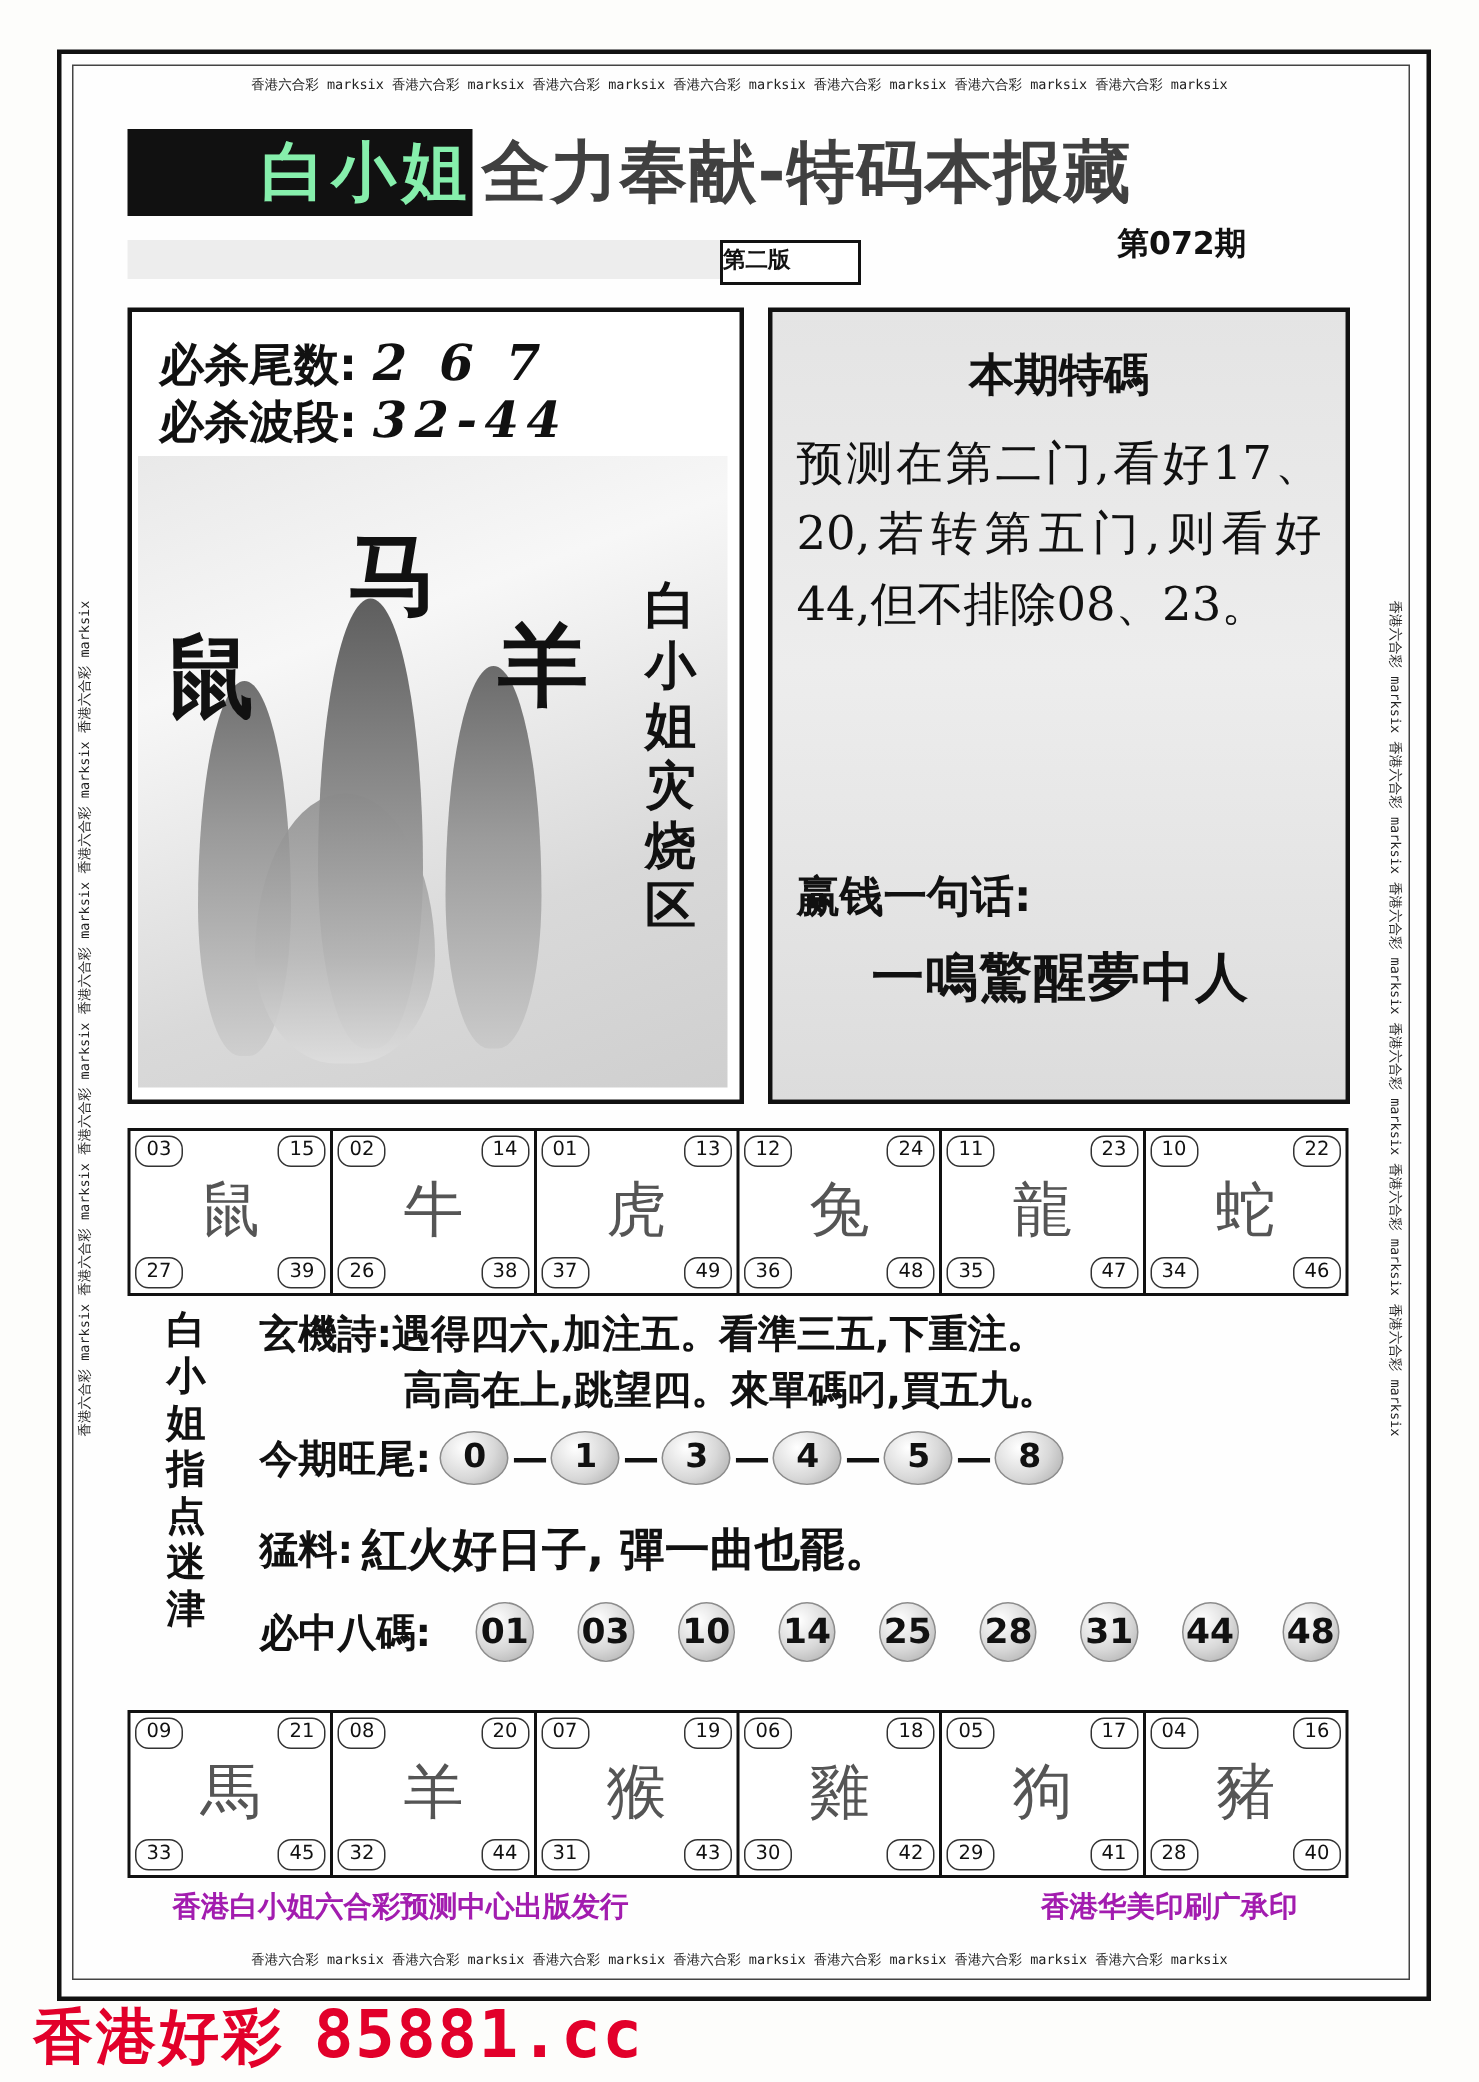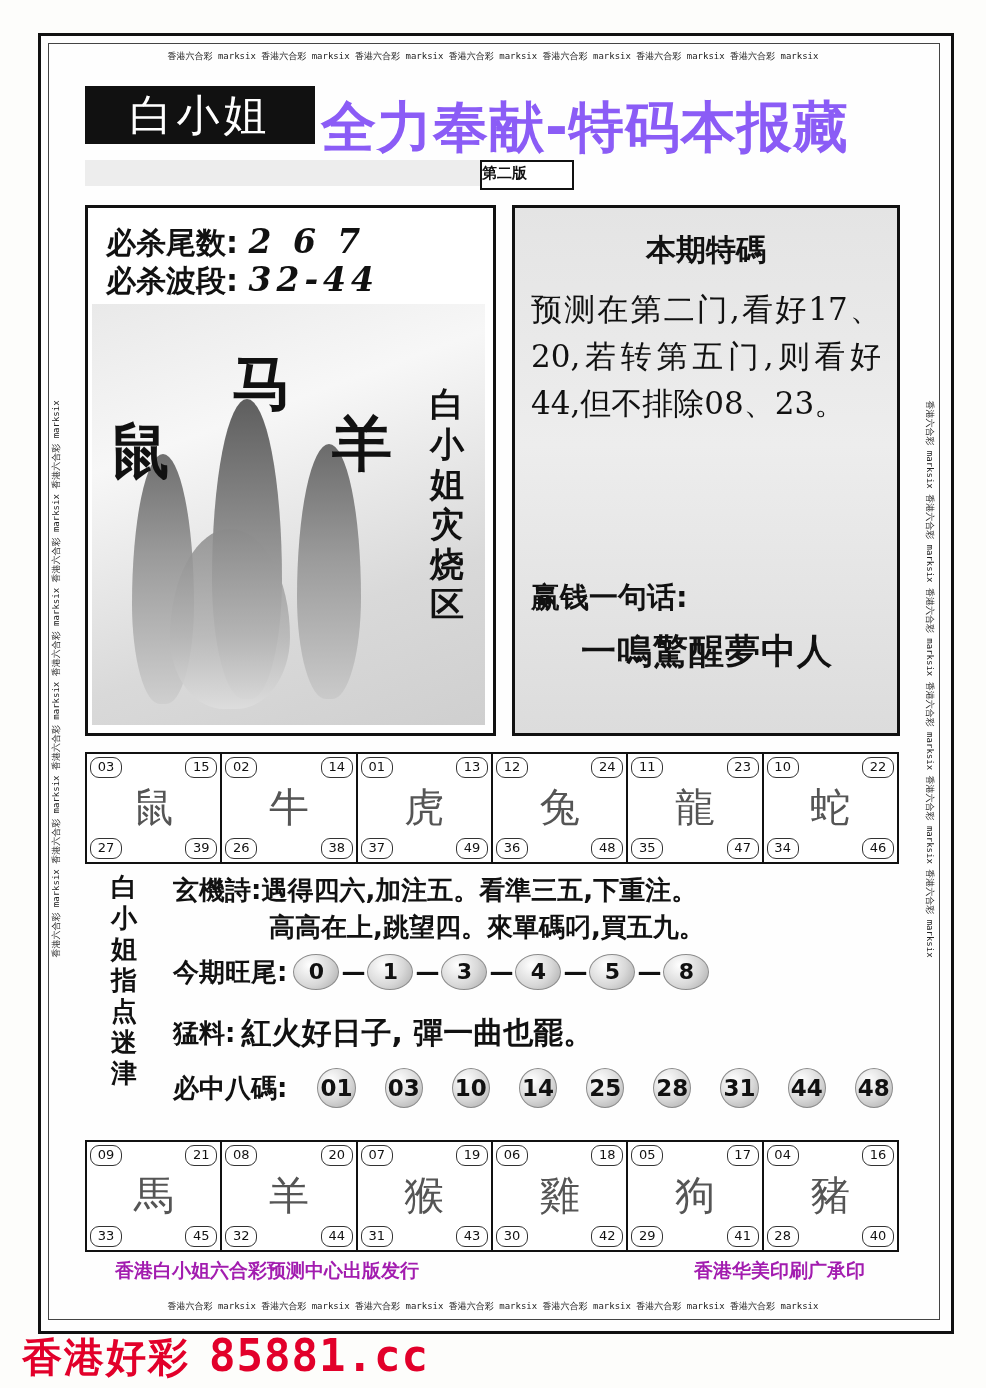--- a/index.html
+++ b/index.html
@@ -40,28 +40,28 @@
     left:509px;top:672px;width:840px;height:14px;
     transform:rotate(90deg);text-align:center;
   }
 
   
   .header{
     position:absolute;left:85px;top:86px;width:810px;height:75px;
   }
   .title-box{
     position:absolute;left:0;top:0;width:230px;height:58px;
-    background:#111;color:#ffffff;
+    background:#111;color:#86efac;
     font-family:"DejaVu Sans","Liberation Sans",sans-serif;
-    font-weight:normal;font-size:43px;line-height:58px;text-align:center;
+    font-weight:bold;font-size:43px;line-height:58px;text-align:right;
     letter-spacing:4px;
   }
   .title-main{
-    position:absolute;left:236px;top:12px;width:574px;height:58px;
-    font-weight:bold;font-size:55px;line-height:58px;color:#8b5cf6;
+    position:absolute;left:236px;top:0;width:574px;height:58px;
+    font-weight:bold;font-size:45px;line-height:58px;color:#404040;
     letter-spacing:1px;white-space:nowrap;
   }
   .issue{
     position:absolute;left:660px;top:62px;width:235px;height:26px;
     font-size:21px;font-weight:bold;color:#111;text-align:left;
   }
   .edition{
     position:absolute;left:85px;top:160px;width:460px;height:26px;
     background:#ededed;
   }
@@ -219,20 +219,21 @@
   <div class="frame-inner"></div>
 
   <div class="marksix-band band-top">香港六合彩 marksix 香港六合彩 marksix 香港六合彩 marksix 香港六合彩 marksix 香港六合彩 marksix 香港六合彩 marksix 香港六合彩 marksix</div>
   <div class="marksix-band band-bottom">香港六合彩 marksix 香港六合彩 marksix 香港六合彩 marksix 香港六合彩 marksix 香港六合彩 marksix 香港六合彩 marksix 香港六合彩 marksix</div>
   <div class="marksix-band band-left">香港六合彩 marksix 香港六合彩 marksix 香港六合彩 marksix 香港六合彩 marksix 香港六合彩 marksix 香港六合彩 marksix</div>
   <div class="marksix-band band-right">香港六合彩 marksix 香港六合彩 marksix 香港六合彩 marksix 香港六合彩 marksix 香港六合彩 marksix 香港六合彩 marksix</div>
 
   <div class="header">
     <div class="title-box">白小姐</div>
     <div class="title-main">全力奉献-特码本报藏</div>
+    <div class="issue">第072期</div>
   </div>
   <div class="edition"></div>
   <div class="edition-label">第二版</div>
 
   <div class="left-panel">
     <div class="kill-line" style="top:14px;">
       <span>必杀尾数:</span>
       <span class="val">2 6 7</span>
     </div>
     <div class="kill-line" style="top:52px;">

